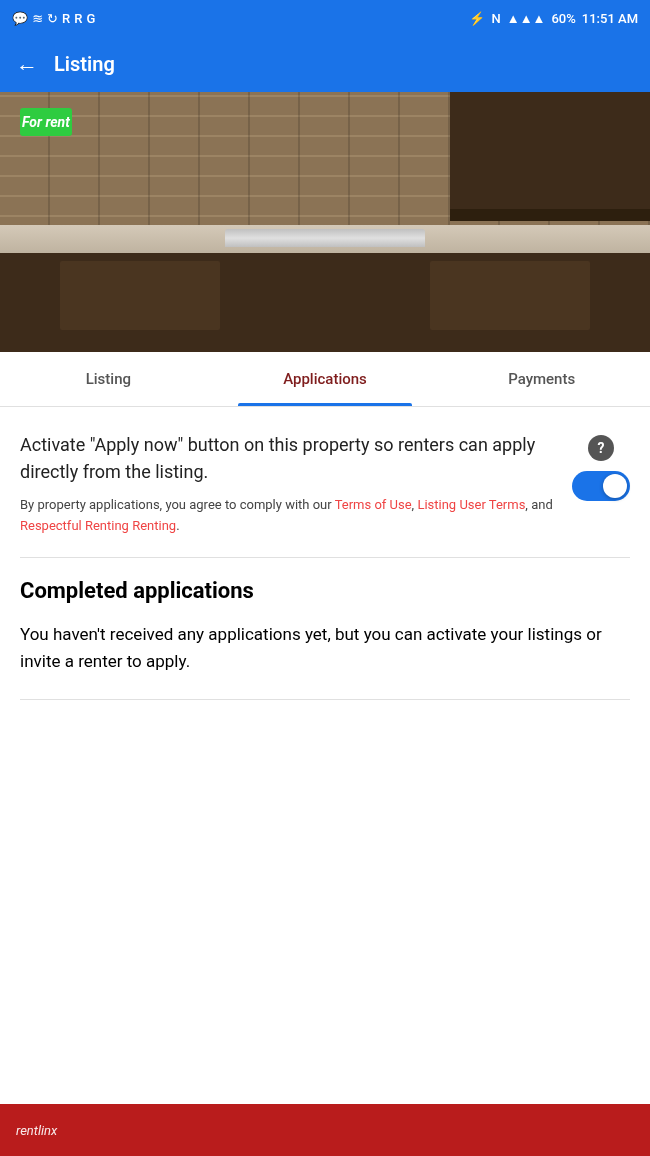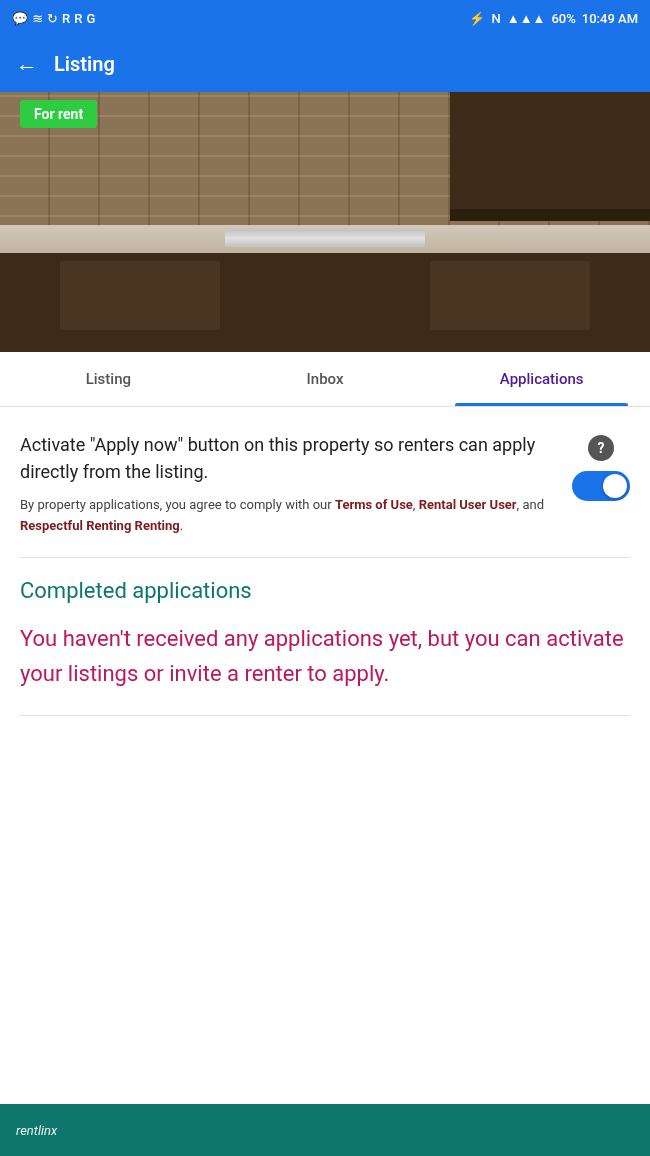--- a/index.html
+++ b/index.html
@@ -153,48 +153,49 @@
     .shelf {
       position: absolute;
       top: 45%;
       right: 0;
       width: 200px;
       height: 12px;
       background: #2d1f0e;
     }
     .for-rent-badge {
       position: absolute;
-      top: 8px;
+      top: 16px;
       left: 20px;
       background: #2ecc40;
       color: white;
       font-size: 14px;
       font-weight: 700;
-      padding: 6px 14px;
+      padding: 6px 2px;
       border-radius: 3px;
+      font-style: italic;
     }
 
     
     .tab-bar {
       display: flex;
       border-bottom: 1px solid #e0e0e0;
       background: #fff;
     }
     .tab-item {
       flex: 1;
       text-align: center;
       padding: 18px 4px;
       font-size: 15px;
       color: #555;
       cursor: pointer;
       position: relative;
       font-weight: 500;
     }
     .tab-item.active {
-      color: #4c1d95;
+      color: #7f1d1d;
     }
     .tab-item.active::after {
       content: '';
       position: absolute;
       bottom: 0; left: 10%; right: 10%;
       height: 3px;
       background: #1a73e8;
       border-radius: 2px 2px 0 0;
     }
 
@@ -218,23 +219,23 @@
       line-height: 1.5;
       color: #222;
       margin-bottom: 10px;
     }
     .apply-terms {
       font-size: 13px;
       color: #444;
       line-height: 1.6;
     }
     .apply-terms a {
-      color: #7f1d1d;
+      color: #ef4444;
       text-decoration: none;
-      font-weight: 700;
+      font-weight: 400;
     }
     .apply-controls {
       display: flex;
       flex-direction: column;
       align-items: center;
       gap: 10px;
       padding-top: 4px;
     }
     .question-icon {
       width: 26px;
@@ -272,37 +273,37 @@
     
     .divider {
       height: 1px;
       background: #e0e0e0;
       margin: 20px 0;
     }
 
     
     .completed-title {
       font-size: 22px;
-      font-weight: 400;
-      color: #0f766e;
+      font-weight: 700;
+      color: #000000;
       margin-bottom: 18px;
     }
     .completed-description {
-      font-size: 22px;
-      color: #be185d;
+      font-size: 17px;
+      color: #000000;
       line-height: 1.6;
     }
 
     
     .bottom-bar {
       position: fixed;
       bottom: 0;
       width: 650px;
       height: 52px;
-      background: #0f766e;
+      background: #b91c1c;
       display: flex;
       align-items: center;
       padding: 0 16px;
     }
     .brand-text {
       color: white;
       font-size: 13px;
       font-style: italic;
       opacity: 0.9;
     }
@@ -323,21 +324,21 @@
     <span class="icon-symbol">↻</span>
     <span class="icon-symbol">R</span>
     <span class="icon-symbol">R</span>
     <span class="icon-symbol">G</span>
   </div>
   <div class="status-right">
     <span>⚡</span>
     <span>N</span>
     <span>▲▲▲</span>
     <span>60%</span>
-    <span>10:49 AM</span>
+    <span>11:51 AM</span>
   </div>
 </div>
 
 <div class="app-bar">
   <span class="back-arrow">←</span>
   <span class="app-bar-title">Listing</span>
 </div>
 
 <div class="property-image">
   <div class="kitchen-scene">
@@ -348,35 +349,35 @@
     <div class="sink"></div>
     <div class="cabinet-lower"></div>
     <div class="for-rent-badge">For rent</div>
   </div>
 </div>
 
 <div class="tab-bar">
   <div class="tab-item">
     <span>Listing</span>
   </div>
-  <div class="tab-item">
-    <span>Inbox</span>
-  </div>
   <div class="tab-item active">
     <span>Applications</span>
+  </div>
+  <div class="tab-item">
+    <span>Payments</span>
   </div>
 </div>
 
 <div class="content">
 
   <div class="apply-section">
     <div class="apply-text">
       <p class="apply-description">Activate "Apply now" button on this property so renters can apply directly from the listing.</p>
       <p class="apply-terms">
-        <span>By property applications, you agree to comply with our </span><a href="#">Terms of Use</a><span>, </span><a href="#">Rental User User</a><span>, and </span><a href="#">Respectful Renting Renting</a><span>.</span>
+        <span>By property applications, you agree to comply with our </span><a href="#">Terms of Use</a><span>, </span><a href="#">Listing User Terms</a><span>, and </span><a href="#">Respectful Renting Renting</a><span>.</span>
       </p>
     </div>
     <div class="apply-controls">
       <div class="question-icon">
         <span>?</span>
       </div>
       <div class="toggle-container">
         <div class="toggle-knob"></div>
       </div>
     </div>

